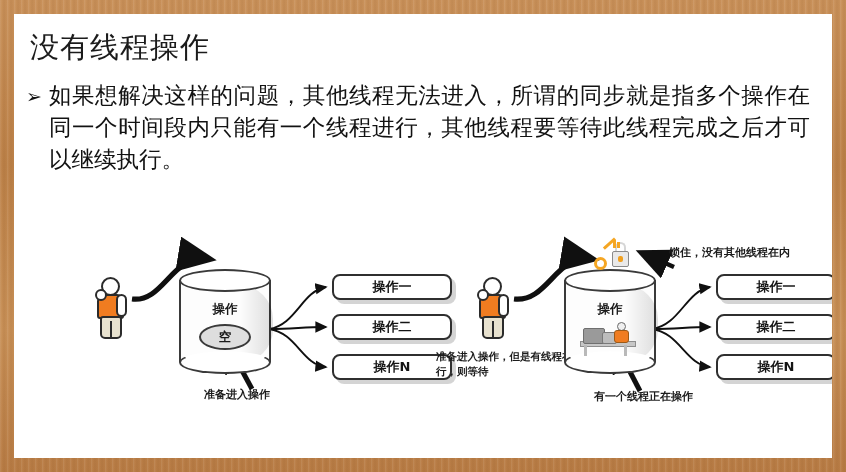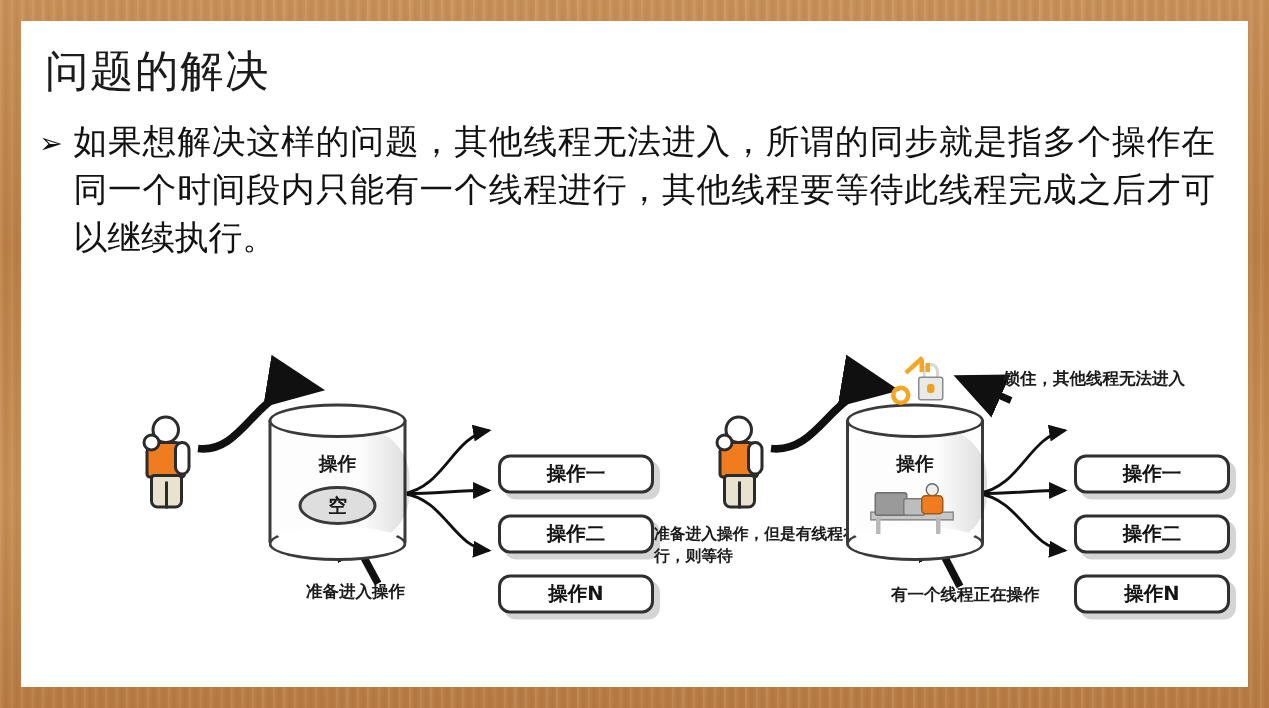--- a/index.html
+++ b/index.html
@@ -74,24 +74,24 @@
     background:linear-gradient(90deg,rgba(0,0,0,0.0),rgba(0,0,0,0.13));
     border-radius:0 40px 40px 0;}
   .cyl-label{position:absolute;left:0;top:32px;width:92px;text-align:center;
     font-size:12.5px;font-weight:bold;color:#1a1a1a;}
   .ellipse-empty{position:absolute;left:20px;top:55px;width:52px;height:26px;border-radius:50%;
     background:#dedede;border:2px solid #3a3a3a;box-sizing:border-box;
     display:flex;align-items:center;justify-content:center;
     font-size:12.5px;font-weight:bold;color:#1a1a1a;}
 
   
-  .opbox{position:absolute;width:104px;height:26px;border:2px solid #2f2f2f;border-radius:8px;
+  .opbox{position:absolute;width:120px;height:26px;border:2px solid #2f2f2f;border-radius:8px;
     background:#ffffff;box-shadow:4px 4px 0 rgba(0,0,0,0.17);
     display:flex;align-items:center;justify-content:center;
-    font-size:13px;font-weight:bold;color:#141414;box-sizing:border-box;margin-top:29px;}
+    font-size:13px;font-weight:bold;color:#141414;box-sizing:border-box;}
 
   
   .lock-g{position:absolute;width:46px;height:34px;}
   .padlock-body{position:absolute;left:20px;top:12px;width:17px;height:16px;
     background:#e9e9e9;border:1.6px solid #8a8a8a;border-radius:2px;box-sizing:border-box;}
   .padlock-shackle{position:absolute;left:23px;top:3px;width:11px;height:13px;
     border:2.6px solid #d6d6d6;border-bottom:none;border-radius:6px 6px 0 0;box-sizing:border-box;}
   .padlock-hole{position:absolute;left:26px;top:17px;width:5px;height:6px;background:#f0a020;border-radius:2px;}
   .key-bow{position:absolute;left:2px;top:18px;width:13px;height:13px;border:3.2px solid #f5a623;
     border-radius:50%;box-sizing:border-box;}
@@ -111,21 +111,21 @@
   .w-body{position:absolute;left:34px;top:11px;width:15px;height:13px;background:#f07c20;border:1.2px solid #9c5a17;border-radius:3px;box-sizing:border-box;}
 
   .svg-layer{position:absolute;left:0;top:0;width:100%;height:100%;pointer-events:none;}
 </style>
 </head>
 <body>
 
 <div class="slide">
   <div class="frame-inner">
 
-    <div class="title">问题的解决</div>
+    <div class="title">没有线程操作</div>
 
     <div class="bullet-row">
       <span class="bullet-mark">➢</span>
       <span class="bullet-text">如果想解决这样的问题，其他线程无法进入，所谓的同步就是指多个操作在同一个时间段内只能有一个线程进行，其他线程要等待此线程完成之后才可以继续执行。</span>
     </div>
 
     <div class="diagram" style="left:0px;top:205px;width:420px;height:195px;">
 
       <svg class="svg-layer" viewBox="0 0 420 195">
         <defs>
@@ -221,21 +221,21 @@
 
       <div class="lock-g" style="left:178px;top:30px;">
         <div class="padlock-shackle"></div>
         <div class="padlock-body"></div>
         <div class="padlock-hole"></div>
         <div class="key-bow"></div>
         <div class="key-shaft"></div>
         <div class="key-tooth"></div>
         <div class="key-tooth2"></div>
       </div>
-      <div class="dtext cap2" style="left:255px;top:36px;">锁住，其他线程无法进入</div>
+      <div class="dtext cap2" style="left:255px;top:36px;">锁住，没有其他线程在内</div>
 
       <div class="dtext cap2" style="left:180px;top:180px;">有一个线程正在操作</div>
 
       <div class="opbox" style="left:302px;top:65px;">操作一</div>
       <div class="opbox" style="left:302px;top:105px;">操作二</div>
       <div class="opbox" style="left:302px;top:145px;">操作N</div>
     </div>
 
   </div>
 </div>

